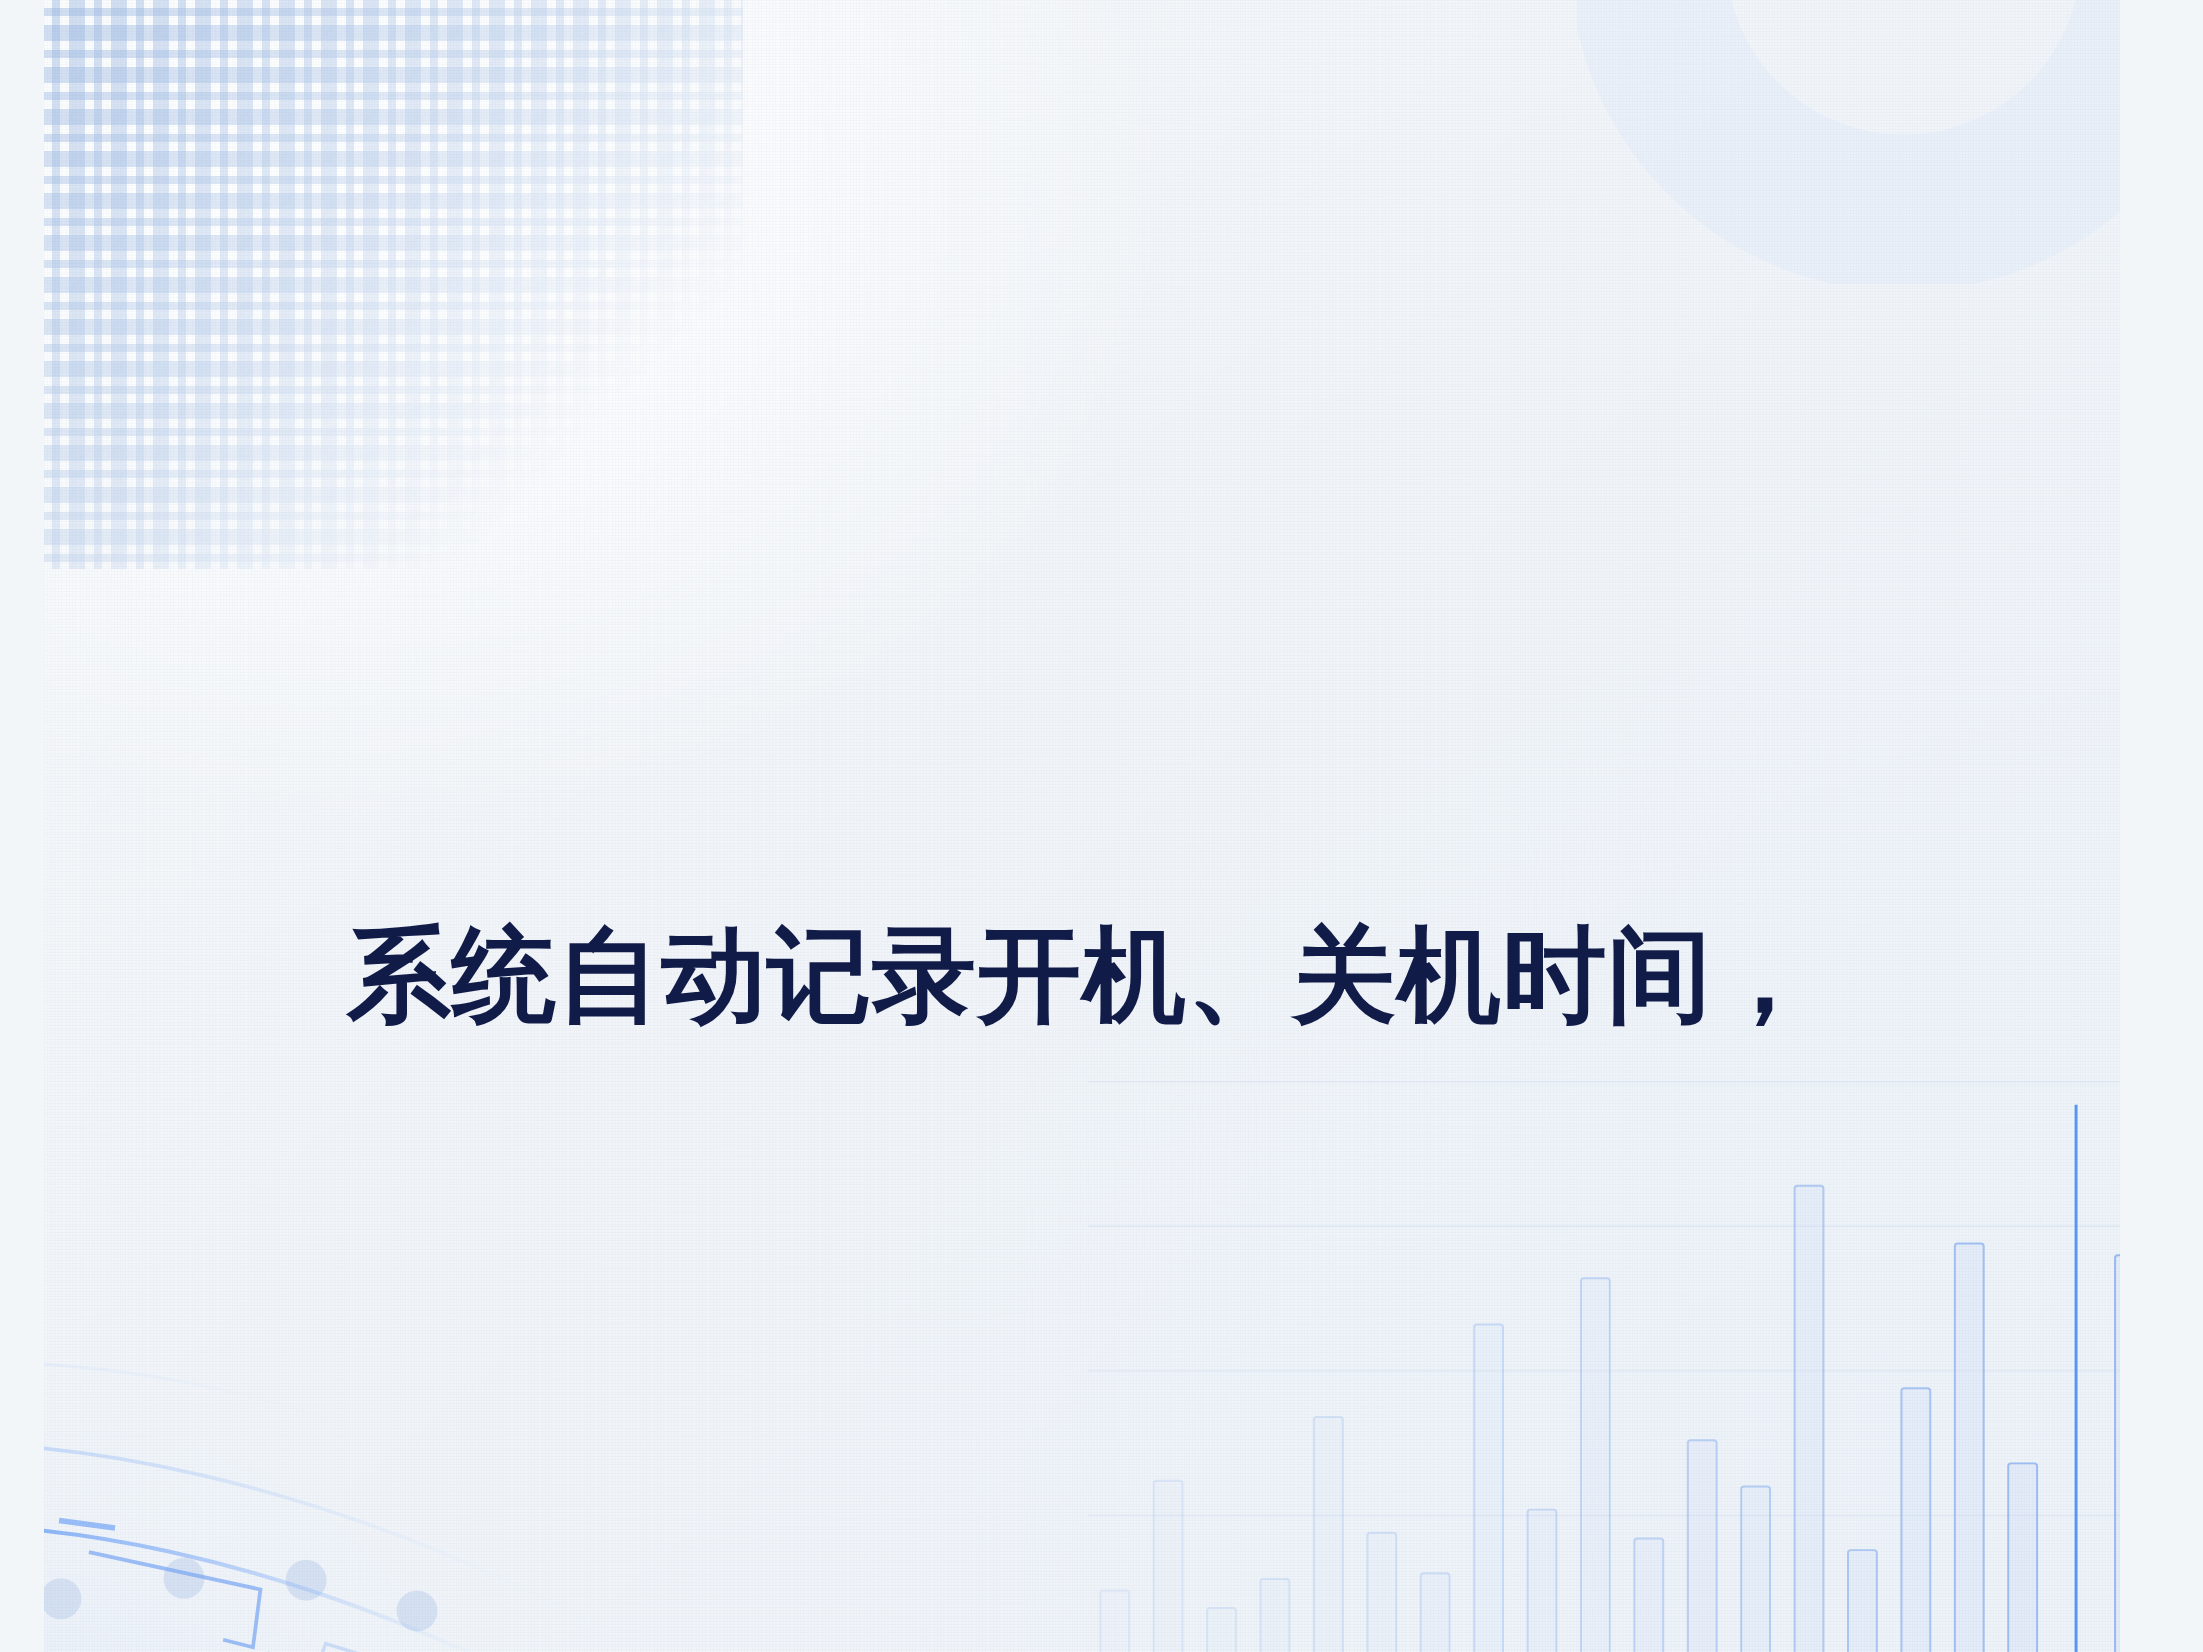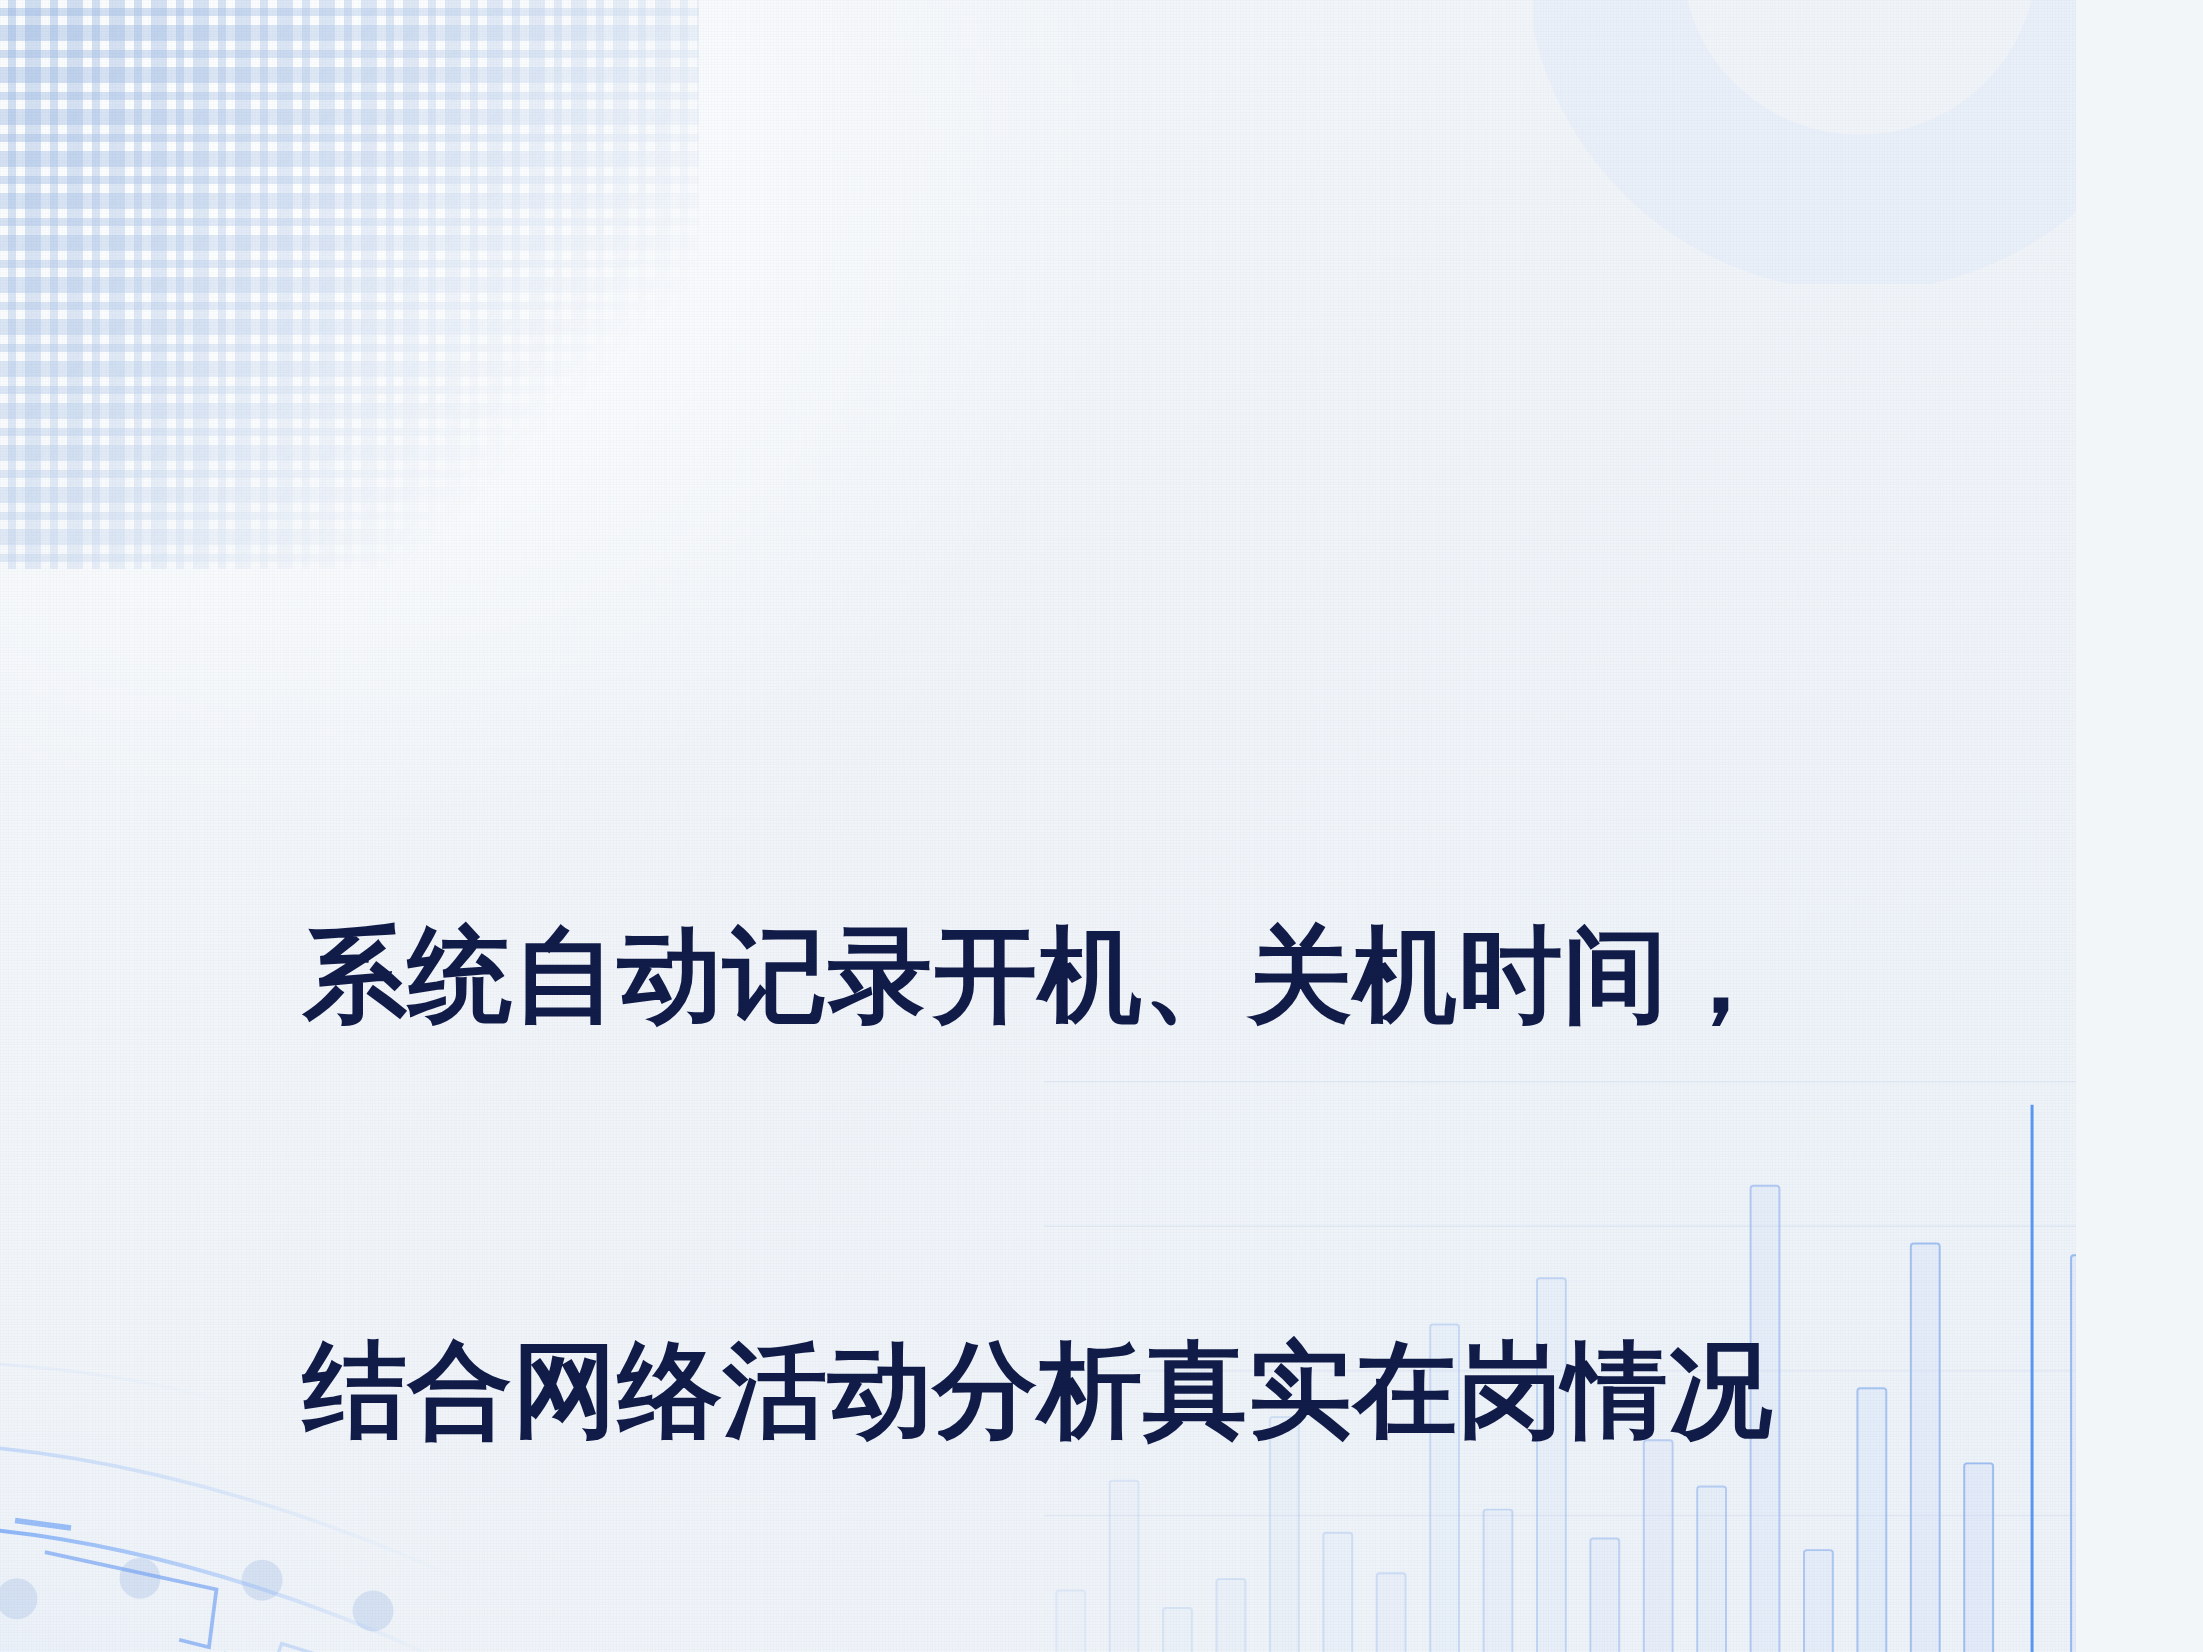--- a/index.html
+++ b/index.html
@@ -13,20 +13,21 @@
 
   
   #slide {
     position:absolute; inset:0;
     width:2076px; height:1653px;
     background:
       radial-gradient(1305px 1025px at 16% 12%, #ffffff 0%, rgba(255,255,255,0) 62%),
       radial-gradient(1492px 1212px at 88% 90%, #eef3f9 0%, rgba(238,243,249,0) 70%),
       linear-gradient(140deg,#f6f9fb 0%,#f1f5f9 45%,#eef3f8 100%);
     overflow:hidden;
+    margin-left:44px;
   }
 
   
   #grid {
     position:absolute; left:-9.3px; top:-9.3px;
     width:708px; height:578px;
     background-image:
       repeating-linear-gradient(to right,
         rgba(121,160,216,.42) 0 8.4px, rgba(121,160,216,0) 8.4px 17px),
       repeating-linear-gradient(to bottom,
@@ -208,18 +209,17 @@
       <path d="M 208 322 L 392 362 L 384 424 L 352 416" fill="none" stroke="#7ba7f3" stroke-width="4" opacity="0.72"></path>
 
       <path d="M 400 430 L 452 448 L 462 420 L 520 438 L 534 476 L 494 464 L 486 492 L 540 512" fill="none" stroke="#a8c5f5" stroke-width="3.6" opacity="0.5"></path>
 
       <path d="M 176 288 L 236 296" stroke="#5f97f4" stroke-width="6" opacity="0.6" fill="none"></path>
     </svg>
   </div>
 
   <div id="headline">
     <span class="ln">系统自动记录开机、关机时间，</span>
-    <span class="ln">结合网络活动分析真实在岗情况</span>
   </div>
 
   <div id="noise"></div>
 </div>
 
 
 </body></html>

